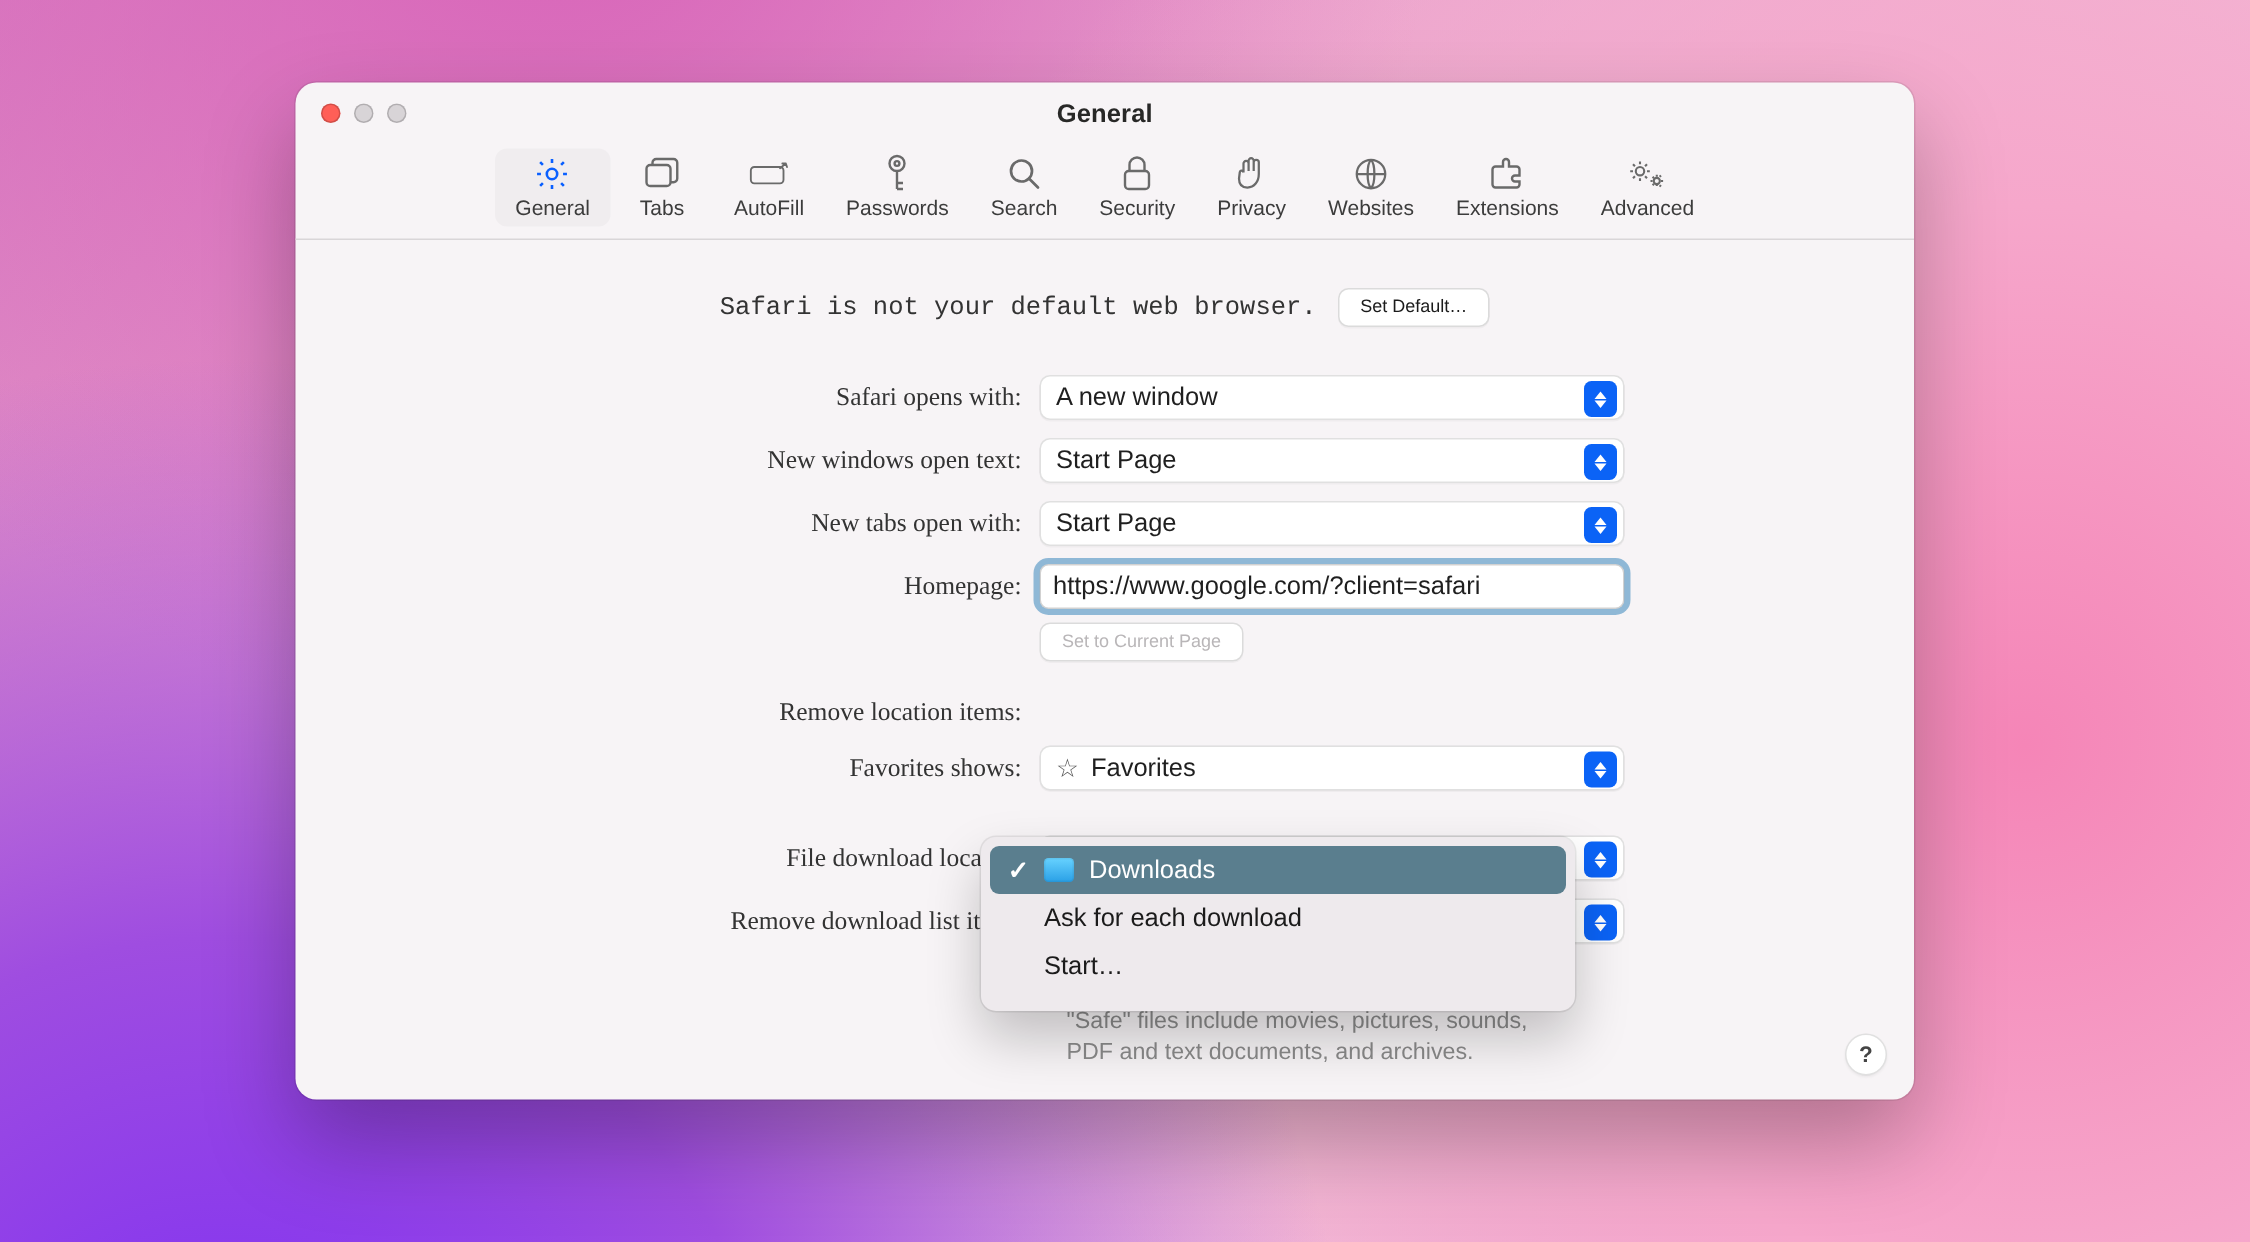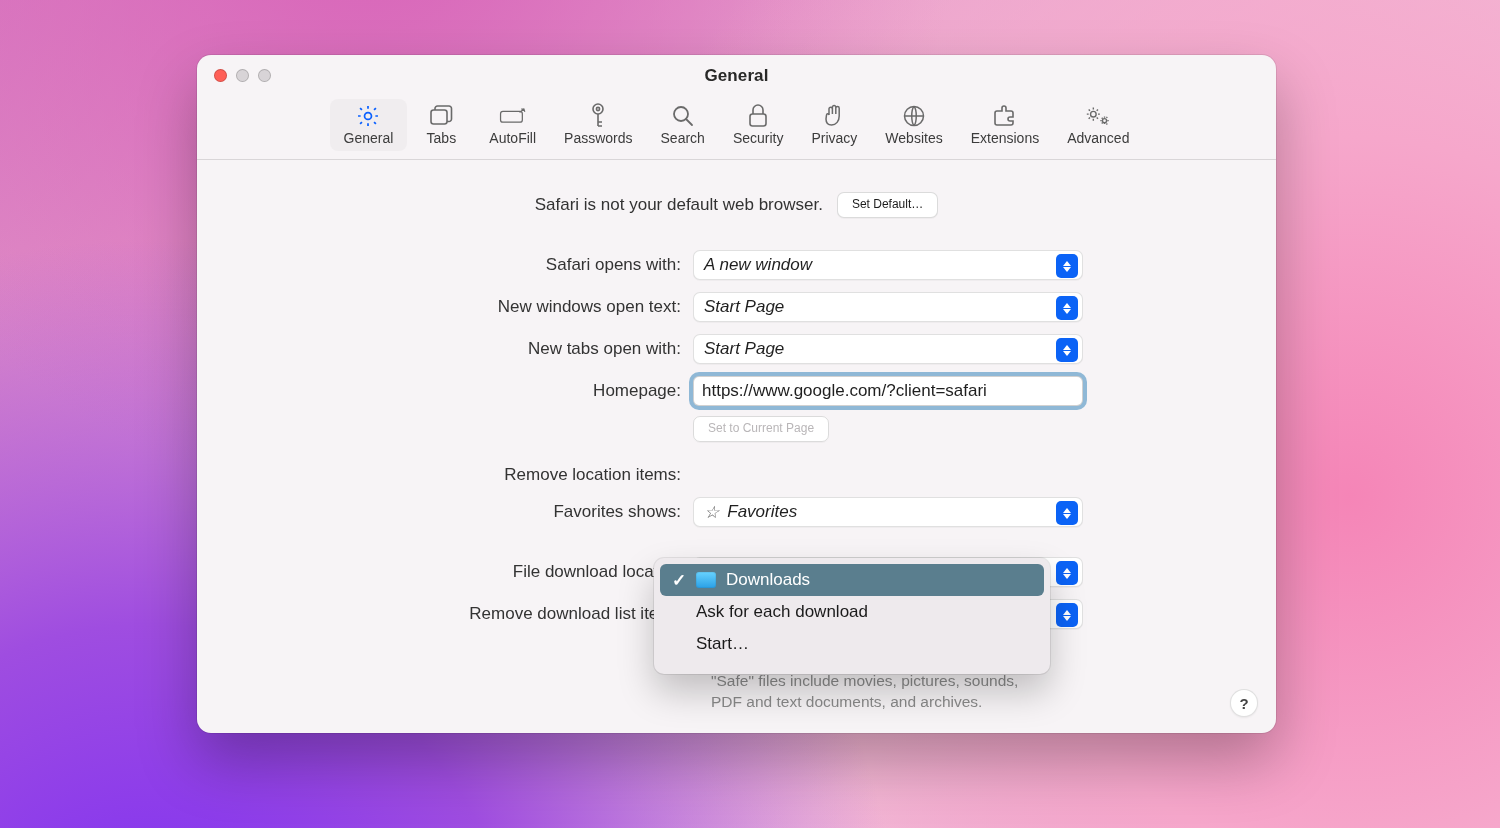--- a/index.html
+++ b/index.html
@@ -51,39 +51,38 @@
   .toolbar{display:flex;justify-content:center;padding:2px 0 8px;border-bottom:1px solid var(--divider);}
   .tool{display:flex;flex-direction:column;align-items:center;gap:3px;padding:6px 14px 5px;border-radius:8px;color:#4c4c4c;min-width:40px;}
   .tool .ico{width:28px;height:22px;display:flex;align-items:center;justify-content:center;color:#6a6a6a;}
   .tool svg{display:block;}
   .tool.active{background:var(--toolbar-hover);}
   .tool.active .ico{color:var(--toolbar-active-text);}
   .tool .lbl{font-size:14px;color:#3c3c3c;}
   
   .content{padding:24px 24px 18px;position:relative;}
   .rowline{display:grid;grid-template-columns:460px 390px;align-items:center;column-gap:12px;margin-bottom:12px;}
-  .rowline .lab{ text-align:right; font-size:17px; color:#333;}
+  .rowline .lab{ text-align:right; font-size:17px; color:#333;font-family:Liberation Serif, serif;}
   .rowline .ctrl{justify-self:start;}
   
   .defaultline{display:flex;justify-content:center;align-items:center;gap:14px;margin:8px 0 32px;}
-  .defaultline .msg{font-size:17px;color:#333;}
+  .defaultline .msg{font-size:17px;color:#333;font-family:Liberation Mono, monospace;}
   .btn{
     background:#fff;border:1px solid rgba(0,0,0,.14);border-radius:7px;
     padding:4px 14px 6px;font-size:12px;color:#1b1b1b;
     box-shadow:0 1px 0 rgba(0,0,0,.03);
     white-space:nowrap;
   }
   .btn.disabled{color:#b9b6b8;}
   
   .select{
     width:390px;height:30px;background:#fff;border:1px solid rgba(0,0,0,.12);
     border-radius:7px;display:flex;align-items:center;padding:0 30px 0 10px;
     position:relative;font-size:17px;color:#1f1f1f;box-shadow:0 1px 0 rgba(0,0,0,.03);
     box-sizing:border-box;
-    font-style:italic;
   }
   .select .arrows{
     position:absolute;right:4px;top:3px;width:22px;height:24px;border-radius:5px;background:var(--arrow-blue);
     display:flex;flex-direction:column;align-items:center;justify-content:center;gap:1px;
   }
   .select .arrows:before,.select .arrows:after{content:"";width:0;height:0;border-left:4px solid transparent;border-right:4px solid transparent;}
   .select .arrows:before{border-bottom:5px solid #fff;}
   .select .arrows:after {border-top:5px solid #fff;}
   .select .star{margin-right:8px;color:#5a5a5a;}
   

